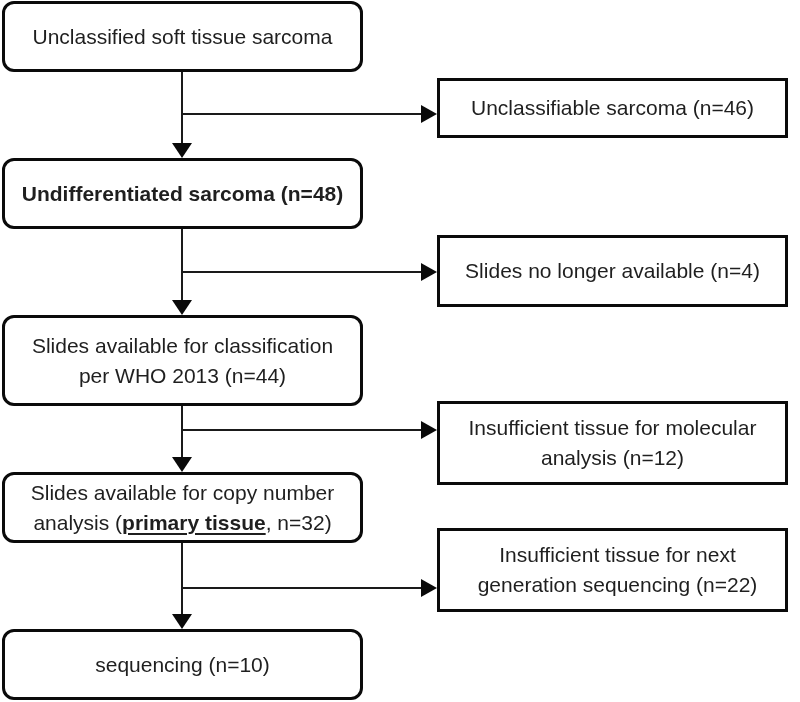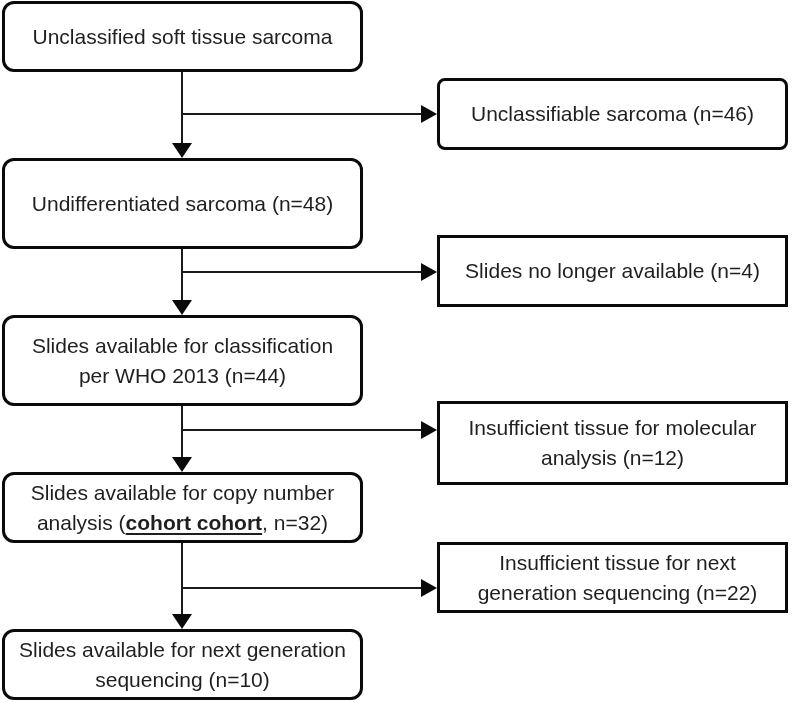--- a/index.html
+++ b/index.html
@@ -36,28 +36,28 @@
     text-align: center;
     font-size: 21px;
     line-height: 30px;
     z-index: 2;
     padding: 0 10px;
   }
   .flow-box .line { display: block; white-space: nowrap; }
   .main-col { left: 2px; width: 361px; border-radius: 12px; }
   .excl-col { left: 437px; width: 351px; }
   .b-enrolled        { top: 1px;   height: 71px; }
-  .b-undiff          { top: 158px; height: 91px; }
+  .b-undiff          { top: 158px; height: 71px; font-weight: bold; }
   .b-who             { top: 315px; height: 91px; }
   .b-copynum         { top: 472px; height: 71px; }
   .b-ngs             { top: 629px; height: 71px; }
-  .r-unclassifiable  { top: 78px;  height: 72px; border-radius: 8px; }
+  .r-unclassifiable  { top: 78px;  height: 60px; }
   .r-noslides        { top: 235px; height: 72px; }
   .r-molecular       { top: 393px; height: 84px; margin-top: 8px; }
-  .r-nextgen         { top: 542px; height: 71px; padding-left: 20px; }
+  .r-nextgen         { top: 528px; height: 84px; padding-left: 20px; }
   .hl {
     font-weight: bold;
     text-decoration: underline;
     text-decoration-thickness: 2px;
     text-underline-offset: 3px;
   }
   svg line { stroke: #1a1a1a; stroke-width: 2; }
   svg polygon { fill: #0a0a0a; stroke: none; }
 </style>
 </head>
@@ -100,25 +100,24 @@
     <span class="line">Undifferentiated sarcoma (n=48)</span>
   </div>
 
   <div class="flow-box main-col b-who">
     <span class="line">Slides available for classification</span>
     <span class="line">per WHO 2013 (n=44)</span>
   </div>
 
   <div class="flow-box main-col b-copynum">
     <span class="line">Slides available for copy number</span>
-    <span class="line"><span>analysis (</span><span class="hl">cohort cohort</span><span>, n=32)</span></span>
+    <span class="line"><span>analysis (</span><span class="hl">primary tissue</span><span>, n=32)</span></span>
   </div>
 
   <div class="flow-box main-col b-ngs">
-    <span class="line">Slides available for next generation</span>
     <span class="line">sequencing (n=10)</span>
   </div>
 
   <div class="flow-box excl-col r-unclassifiable">
     <span class="line">Unclassifiable sarcoma (n=46)</span>
   </div>
 
   <div class="flow-box excl-col r-noslides">
     <span class="line">Slides no longer available (n=4)</span>
   </div>

